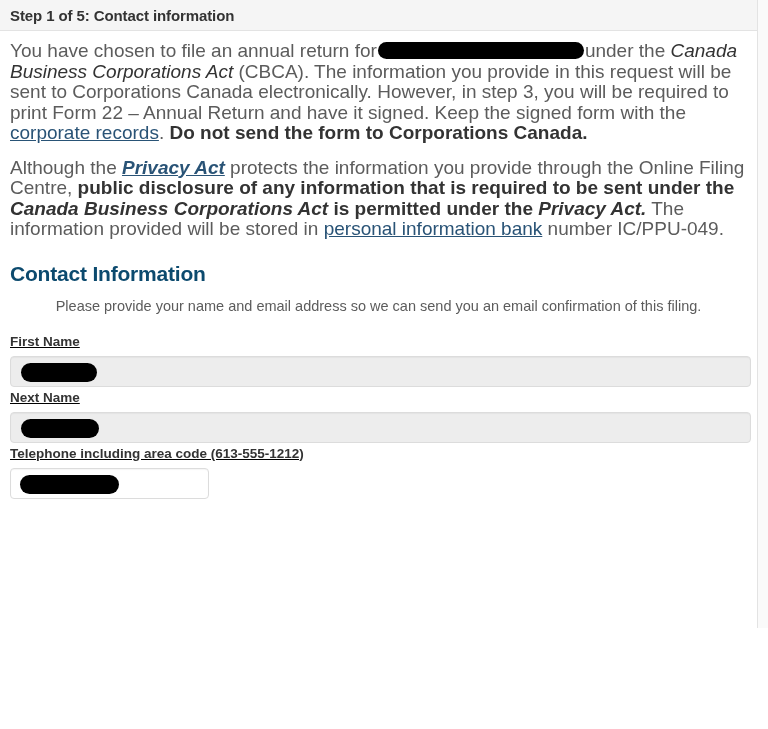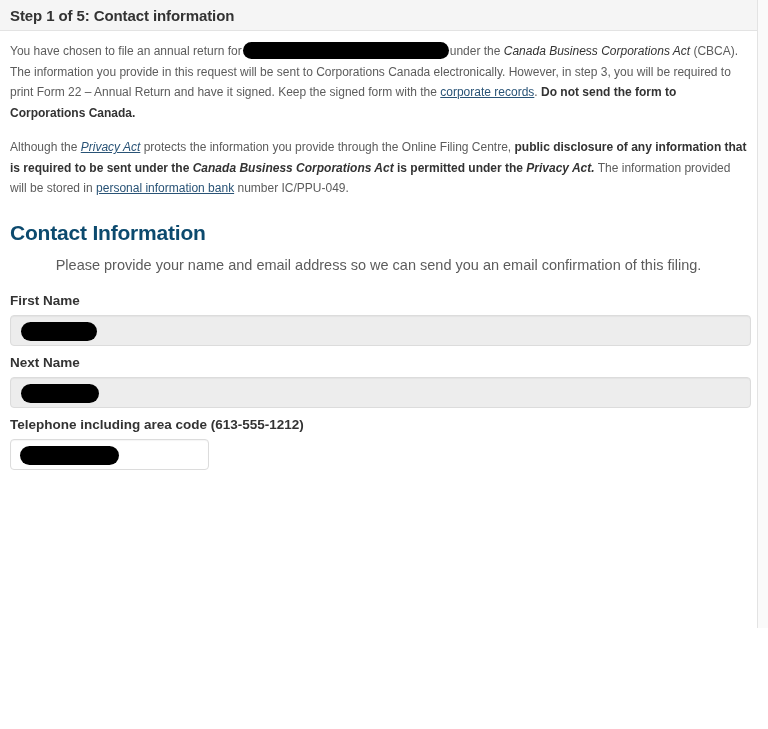--- a/index.html
+++ b/index.html
@@ -49,57 +49,57 @@
     letter-spacing: -0.1px;
   }
 
   .panel-body {
     padding: 10px 10px 0 10px;
   }
 
   
   p.body-text {
     margin: 0 0 15px 0;
-    font-size: 12px;
+    font-size: 19px;
     line-height: 20.5px;
     color: #5c5c5c;
   }
   p.body-text.tight { margin-bottom: 14px; }
 
   .it { font-style: italic; color: #333; }
   .bd { font-weight: bold; color: #333; }
   .bd-it { font-weight: bold; font-style: italic; color: #333; }
 
   a.doc-link {
     color: #295376;
     text-decoration: underline;
   }
   a.doc-link.it-link {
     font-style: italic;
-    font-weight: normal;
+    font-weight: bold;
   }
 
   h2.section-title {
     margin: 22px 0 10px 0;
     font-size: 21px;
     font-weight: bold;
     color: #0c4a6e;
     letter-spacing: -0.2px;
   }
 
   p.intro-text {
     margin: 0 0 18px 0;
     font-size: 14.5px;
     line-height: 20px;
     color: #5c5c5c;
     text-align: center;
   }
 
   
-  .field { margin-bottom: 9px; }
+  .field { margin-bottom: 3px; text-decoration: underline; }
   .field-label {
     display: block;
     font-size: 13.5px;
     font-weight: bold;
     color: #333333;
     margin-bottom: 7px;
   }
 
   .input-box {
     position: relative;

